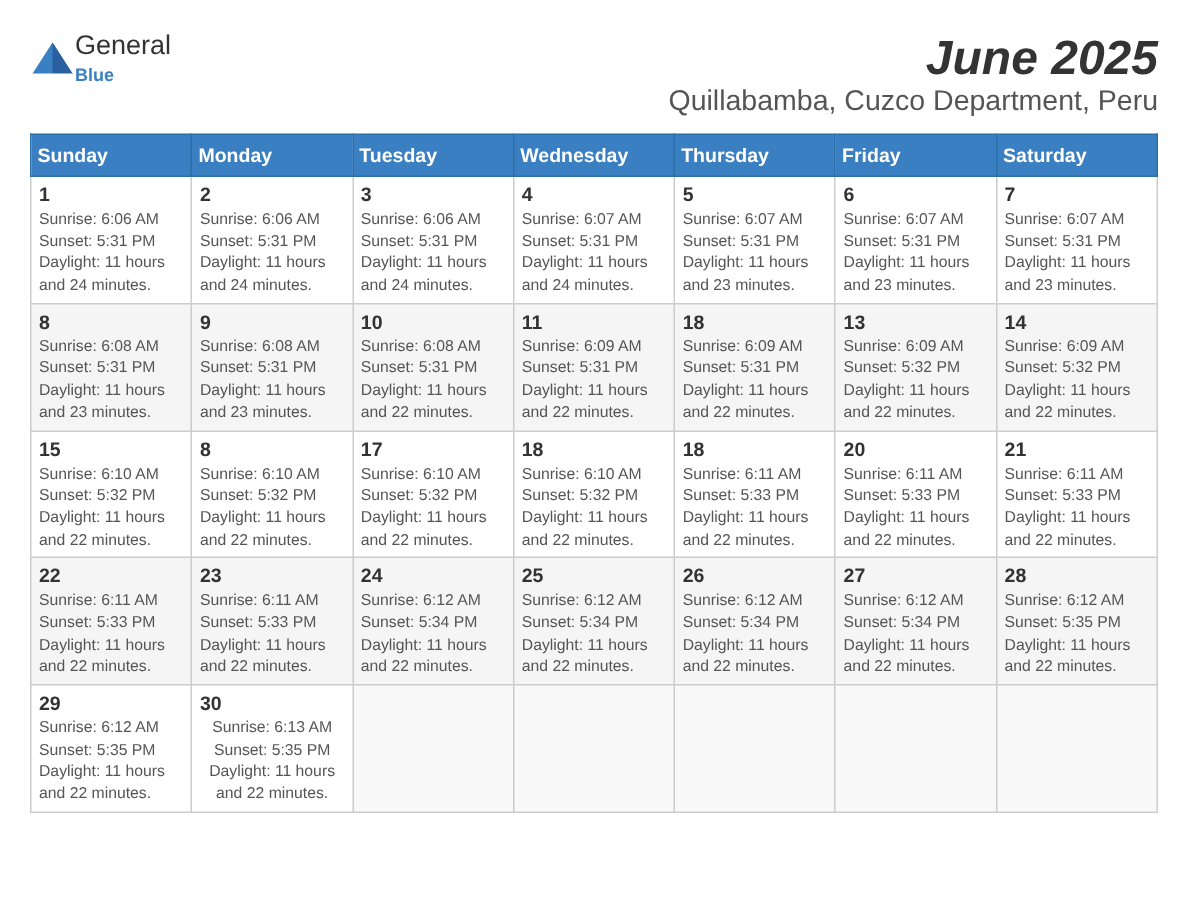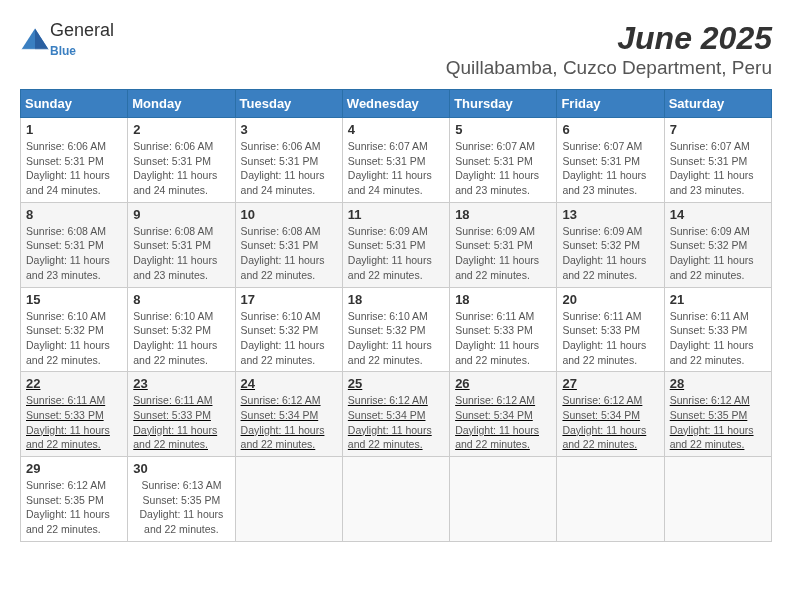--- a/index.html
+++ b/index.html
@@ -266,21 +266,21 @@
 and 22 minutes.</div>
         </td>
         <td>
           <span class="day-number">21</span>
           <div class="day-info" style="white-space: pre-line;">Sunrise: 6:11 AM
 Sunset: 5:33 PM
 Daylight: 11 hours
 and 22 minutes.</div>
         </td>
       </tr>
-      <tr style="background: #e5e5e5; text-decoration: underline;">
+      <tr style="background: #e5e5e5;">
         <td>
           <span class="day-number">22</span>
           <div class="day-info" style="white-space: pre-line;">Sunrise: 6:11 AM
 Sunset: 5:33 PM
 Daylight: 11 hours
 and 22 minutes.</div>
         </td>
         <td>
           <span class="day-number">23</span>
           <div class="day-info" style="white-space: pre-line;">Sunrise: 6:11 AM

